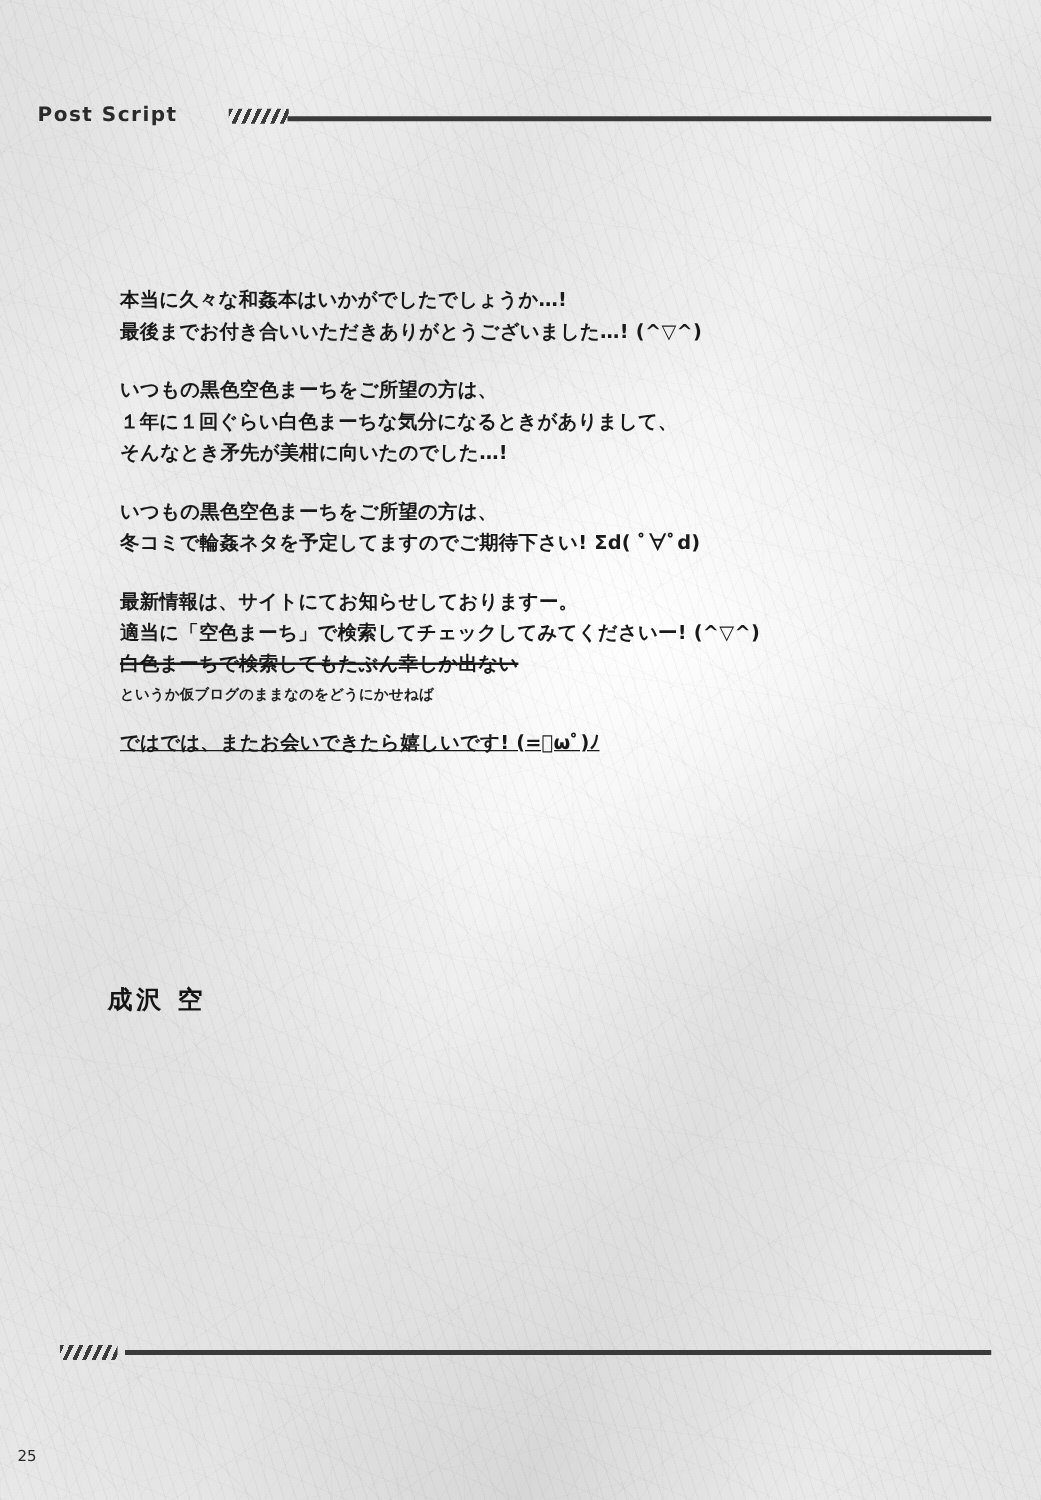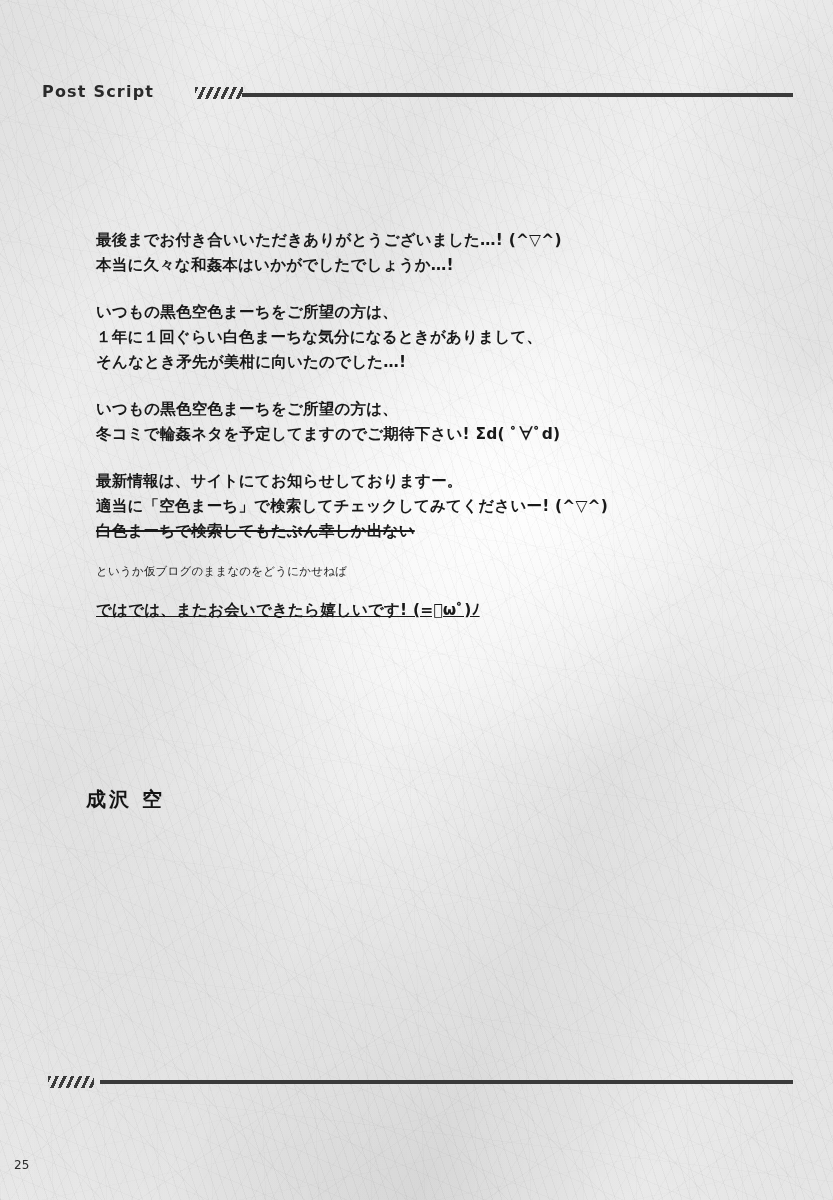--- a/index.html
+++ b/index.html
@@ -59,21 +59,21 @@
     opacity: 0.30;
     background-image:
       repeating-linear-gradient(46deg, rgba(60,60,60,0.10) 0px, rgba(60,60,60,0.10) 1px, rgba(255,255,255,0) 1px, rgba(255,255,255,0) 73px),
       repeating-linear-gradient(-34deg, rgba(60,60,60,0.09) 0px, rgba(60,60,60,0.09) 1px, rgba(255,255,255,0) 1px, rgba(255,255,255,0) 97px),
       repeating-linear-gradient(7deg, rgba(60,60,60,0.07) 0px, rgba(60,60,60,0.07) 1px, rgba(255,255,255,0) 1px, rgba(255,255,255,0) 119px);
   }
 
   
   .header {
     position: absolute;
-    left: 42px;
+    left: 30px;
     top: 82px;
     right: 40px;
     height: 26px;
   }
   .header-title {
     position: absolute;
     left: 0;
     top: 0;
     font-size: 16px;
     font-weight: bold;
@@ -117,25 +117,25 @@
     line-height: 25px;
     letter-spacing: 0.2px;
     white-space: nowrap;
   }
   .line.strike {
     text-decoration: line-through;
     text-decoration-thickness: 2px;
   }
   .note {
     font-size: 11.5px;
-    font-weight: normal;
+    font-weight: bold;
     line-height: 18px;
     letter-spacing: 0.2px;
     color: #1d1d1d;
-    margin-top: 18px;
+    margin-top: 2px;
     white-space: nowrap;
   }
   .para.tight {
     margin-bottom: 18px;
   }
   .closing {
     text-decoration: underline;
   }
 
   
@@ -213,22 +213,22 @@
 
   <div class="header">
     <div class="header-title">Post Script</div>
     <div class="header-hatch"></div>
     <div class="header-rule"></div>
   </div>
 
   <div class="content">
 
     <div class="para">
+      <div class="line">本当に久々な和姦本はいかがでしたでしょうか…!</div>
       <div class="line">最後までお付き合いいただきありがとうございました…! (^▽^)</div>
-      <div class="line">本当に久々な和姦本はいかがでしたでしょうか…!</div>
     </div>
 
     <div class="para">
       <div class="line">いつもの黒色空色まーちをご所望の方は、</div>
       <div class="line">１年に１回ぐらい白色まーちな気分になるときがありまして、</div>
       <div class="line">そんなとき矛先が美柑に向いたのでした…!</div>
     </div>
 
     <div class="para">
       <div class="line">いつもの黒色空色まーちをご所望の方は、</div>

